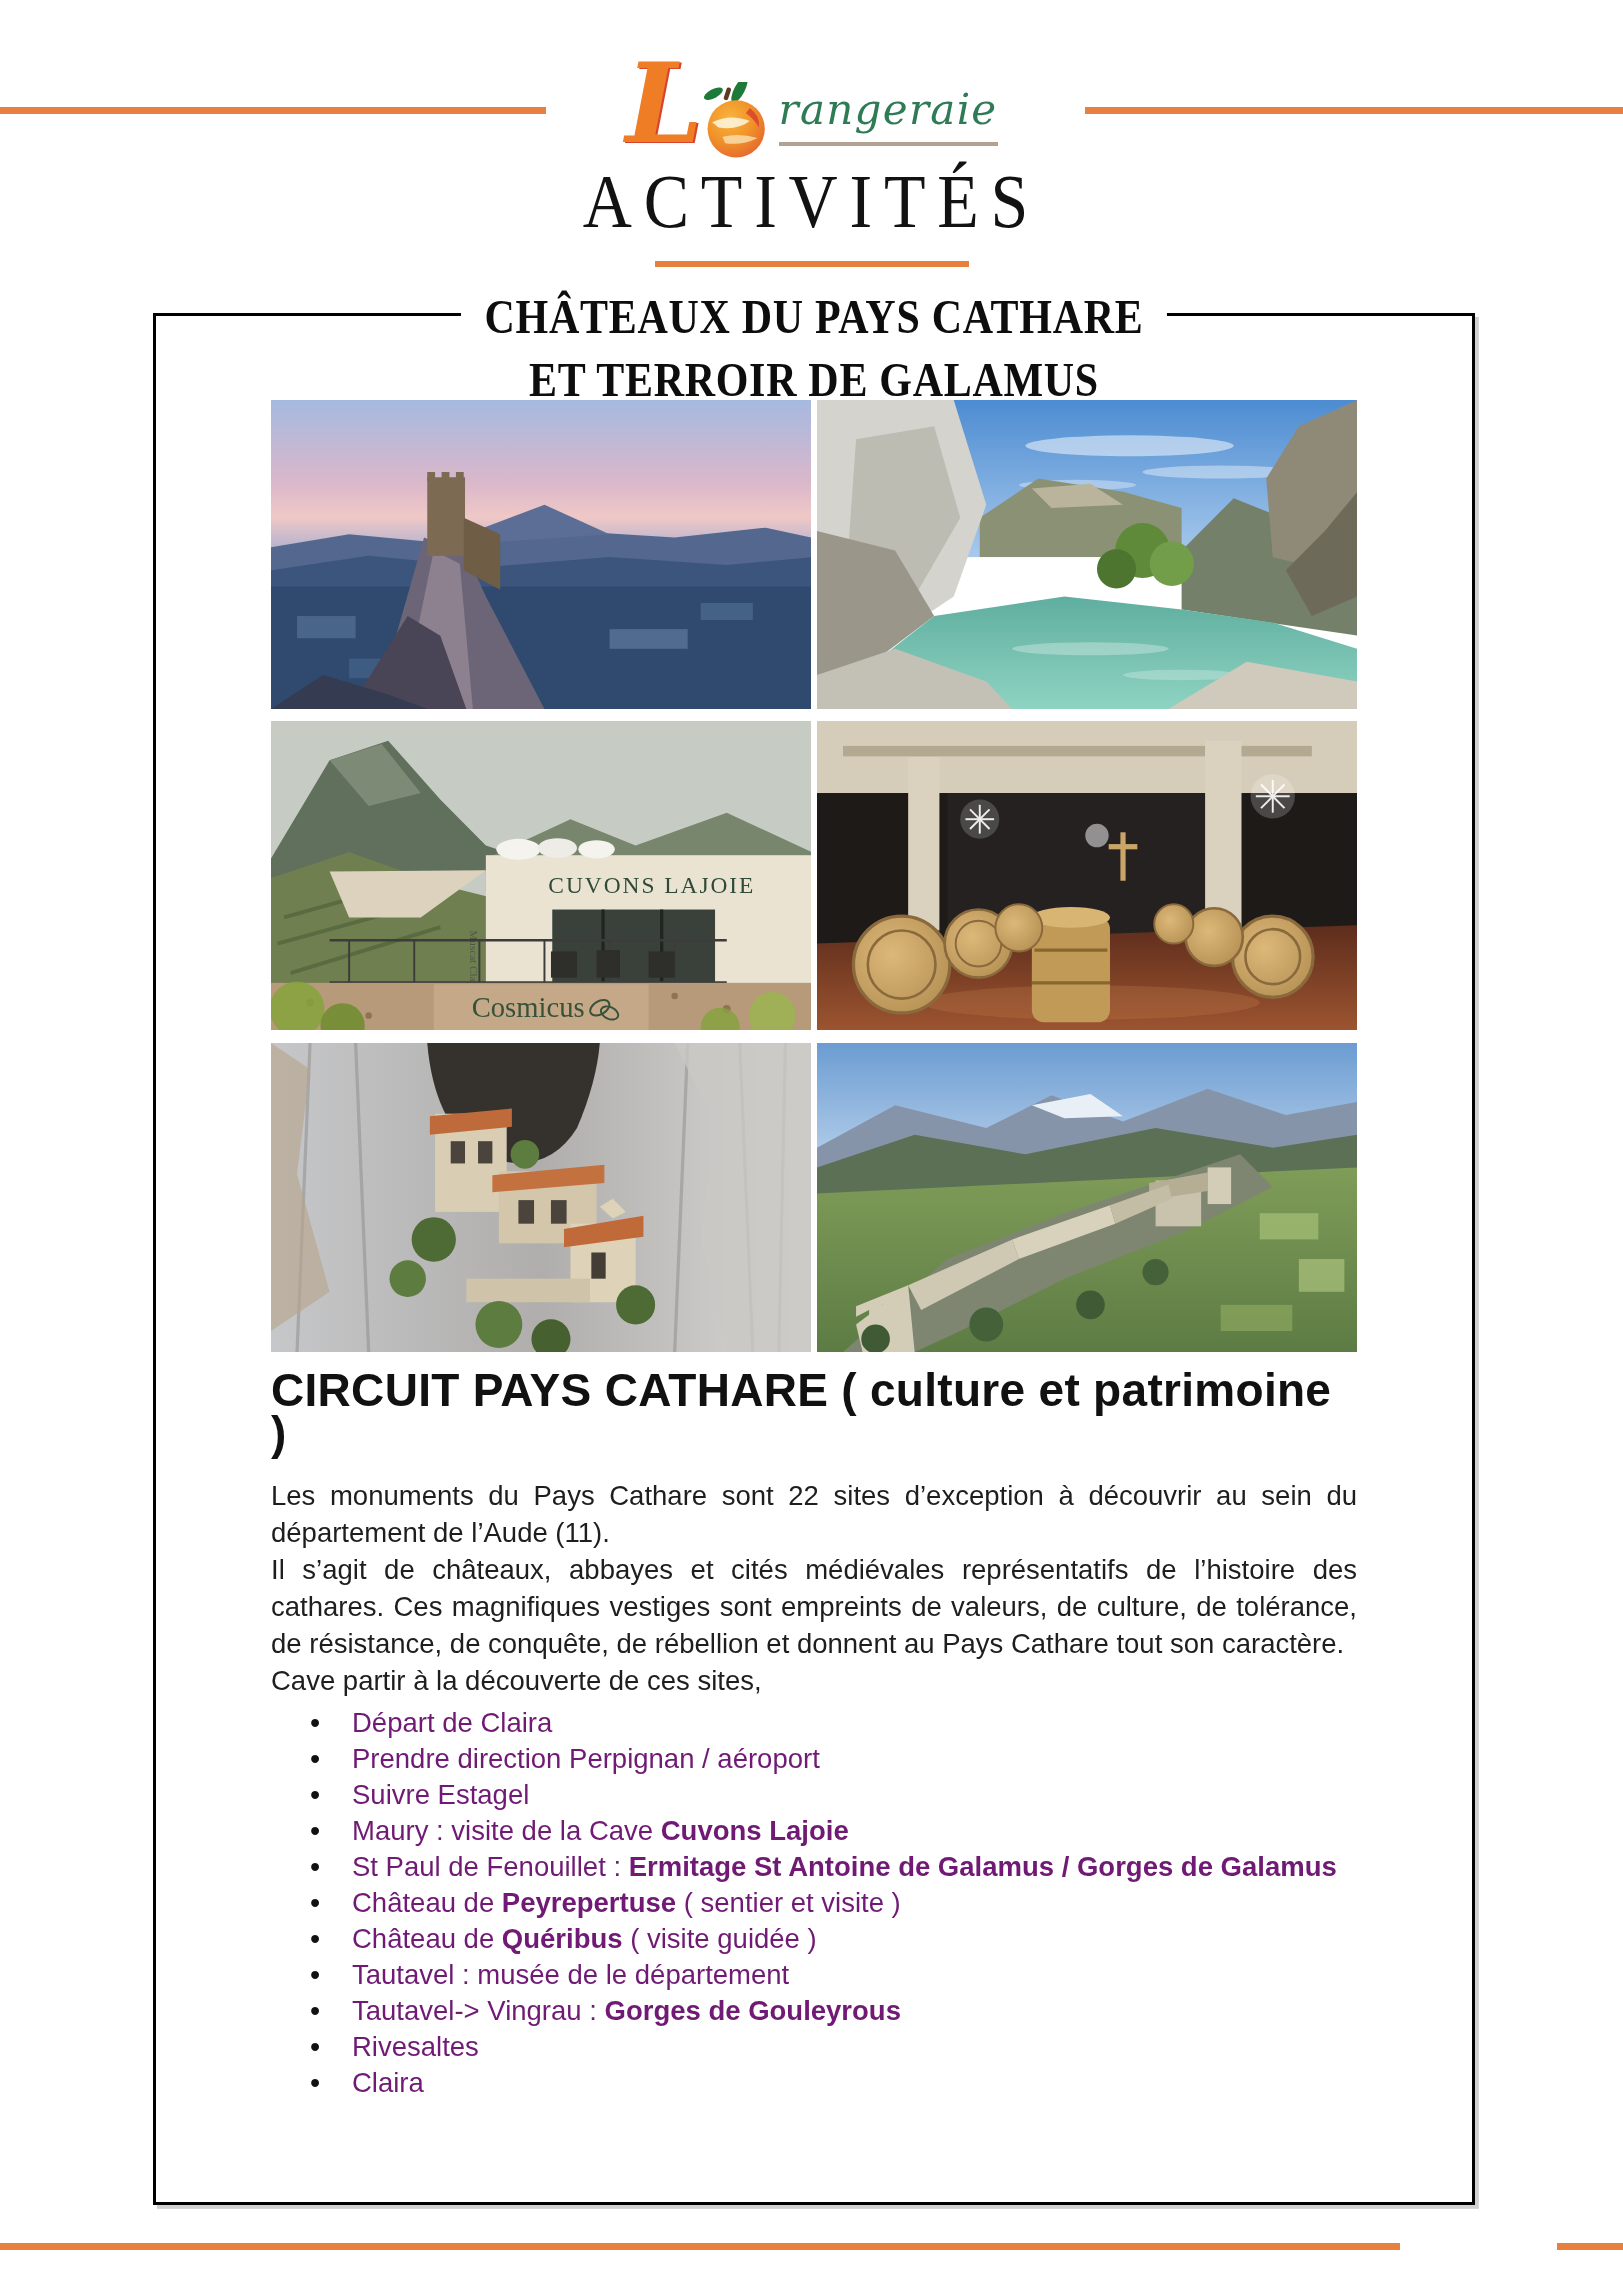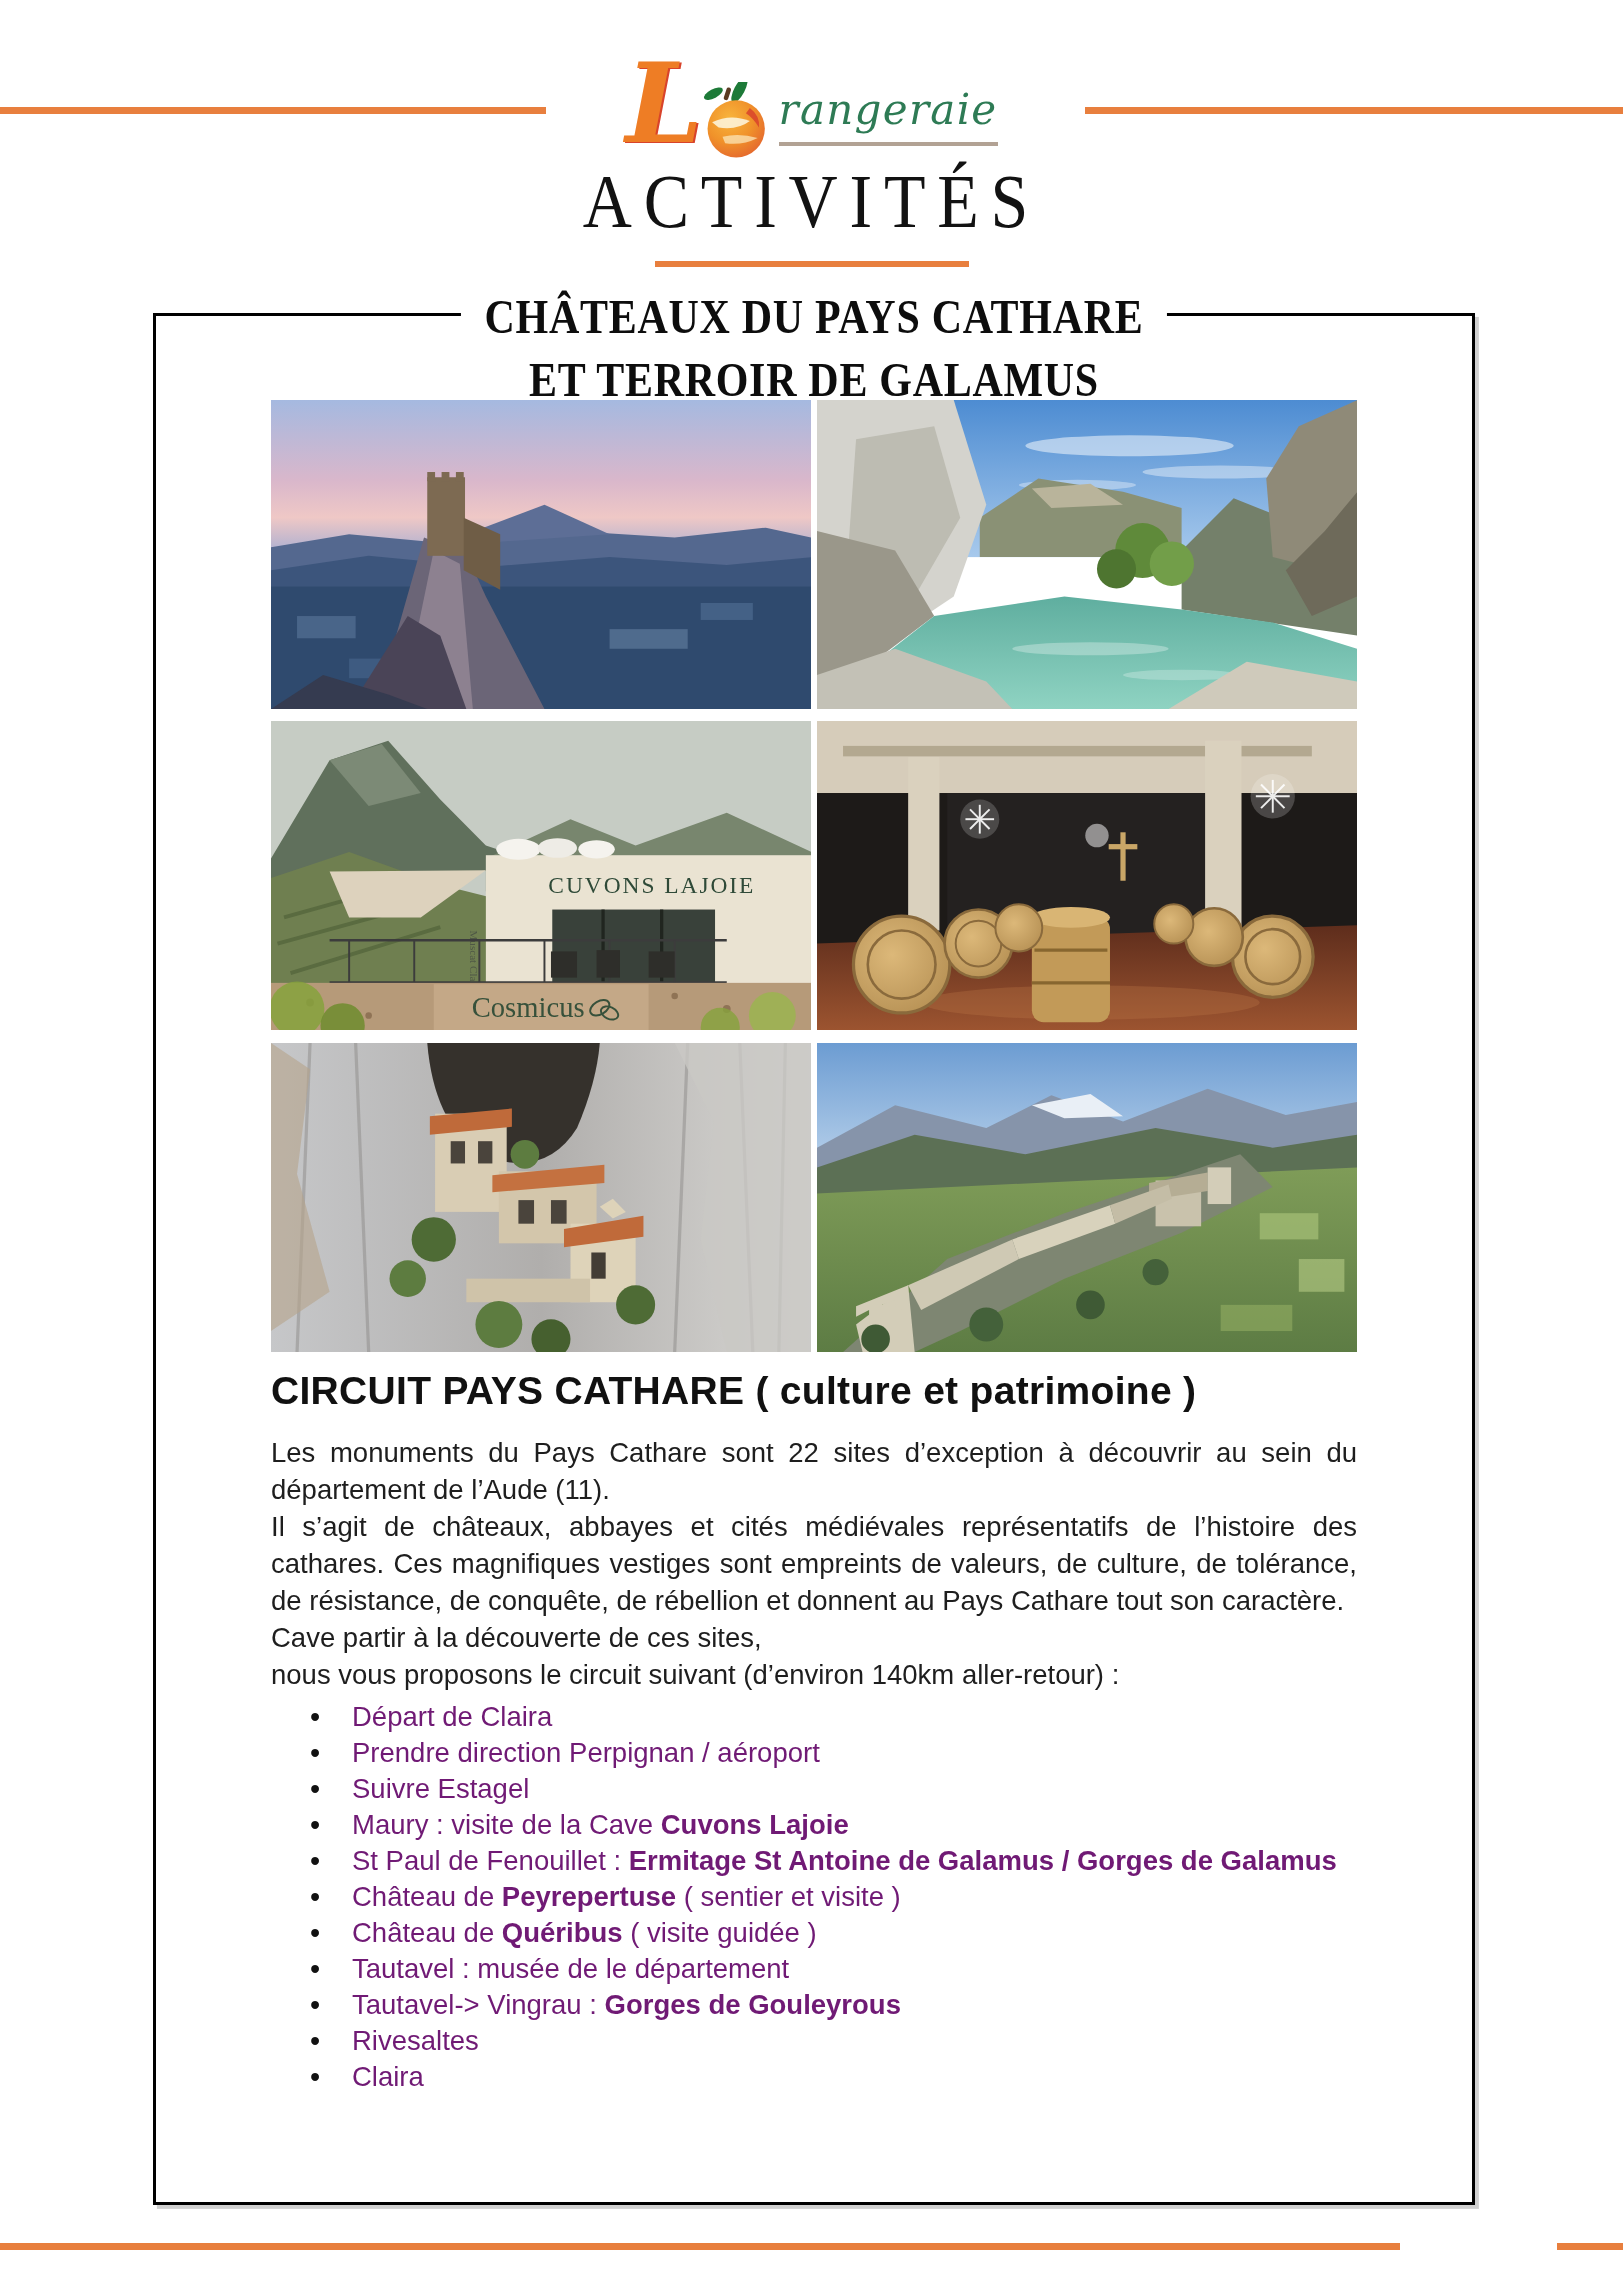--- a/index.html
+++ b/index.html
@@ -56,21 +56,21 @@
   
   .photo-grid {
     margin-top:84px; display:grid; grid-template-columns:1fr 1fr;
     column-gap:5.2px; row-gap:12.4px;
   }
   .photo { position:relative; height:309px; overflow:hidden; margin:0; }
   .photo svg { display:block; width:100%; height:100%; }
 
   
   .section-heading {
-    margin:17px 0 0 0; font-size:39px; line-height:43px; font-weight:700;
+    margin:17px 0 0 0; font-size:46px; line-height:43px; font-weight:700;
     color:#111; letter-spacing:0.3px;
   }
   .paragraphs { margin-top:22px; }
   .paragraphs p { margin:0; font-size:27.5px; line-height:37px; color:#1e1e1e; }
   .paragraphs p.justify { text-align:justify; }
   .bullets { margin:6.5px 0 0 39px; padding:0; list-style:none; }
   .bullets li {
     position:relative; padding-left:42px; font-size:27.5px; line-height:36px; color:#701a75;
   }
   .bullets li::before {
@@ -378,21 +378,20 @@
         </svg>
       </figure>
     </div>
 
     <h3 class="section-heading">CIRCUIT PAYS CATHARE ( culture et patrimoine )</h3>
 
     <div class="paragraphs" id="paragraphs">
         <p class="justify">Les monuments du Pays Cathare sont 22 sites d’exception à découvrir au sein du département de l’Aude (11).</p>
         <p class="justify">Il s’agit de châteaux, abbayes et cités médiévales représentatifs de l’histoire des cathares. Ces magnifiques vestiges sont empreints de valeurs, de culture, de tolérance, de résistance, de conquête, de rébellion et donnent au Pays Cathare tout son caractère.</p>
         <p>Cave partir à la découverte de ces sites,</p>
-        <p>nous vous proposons le circuit suivant (d’environ 140km aller-retour) :</p>
       </div>
 
     <ul class="bullets" id="bullets">
         <li><span>Départ de Claira</span></li>
         <li><span>Prendre direction Perpignan / aéroport</span></li>
         <li><span>Suivre Estagel</span></li>
         <li><span>Maury : visite de la Cave </span><b>Cuvons Lajoie</b></li>
         <li><span>St Paul de Fenouillet : </span><b>Ermitage St Antoine de Galamus / Gorges de Galamus</b></li>
         <li><span>Château de </span><b>Peyrepertuse</b><span> ( sentier et visite )</span></li>
         <li><span>Château de </span><b>Quéribus</b><span> ( visite guidée )</span></li>

